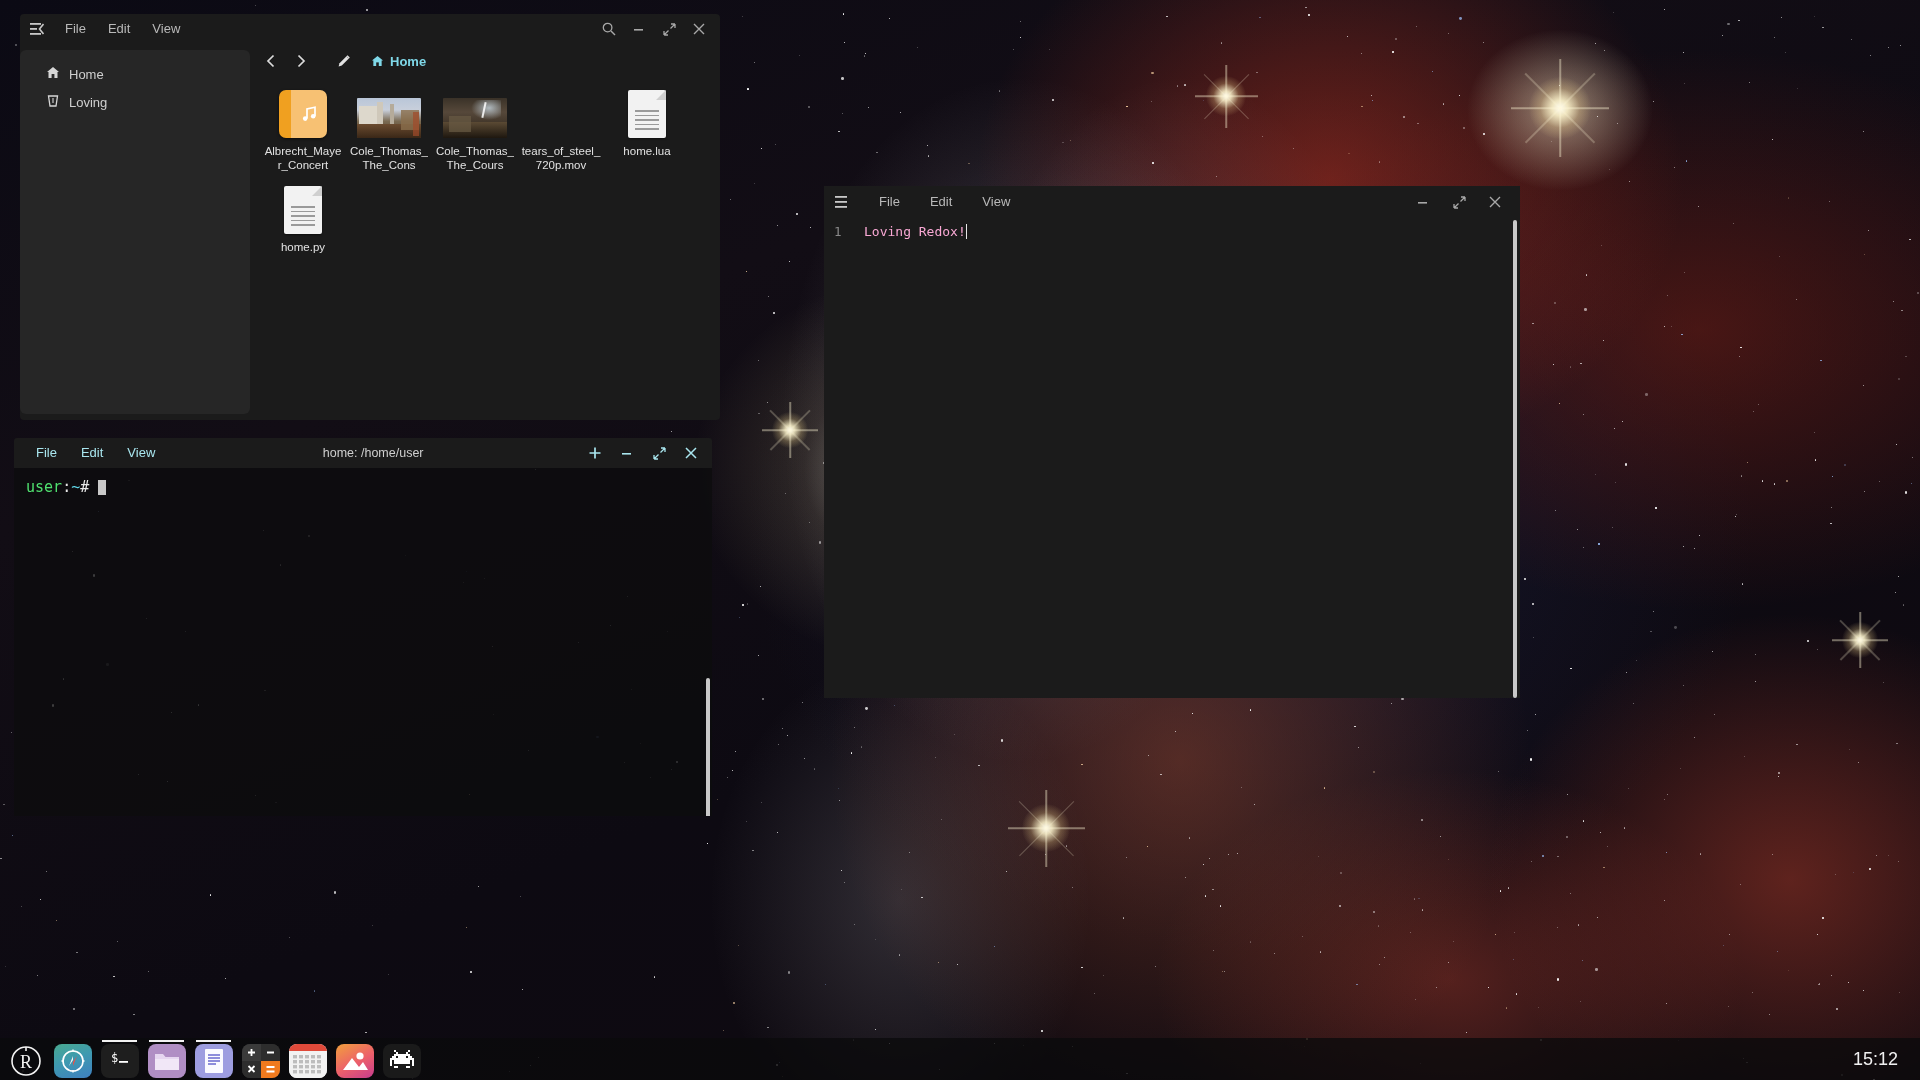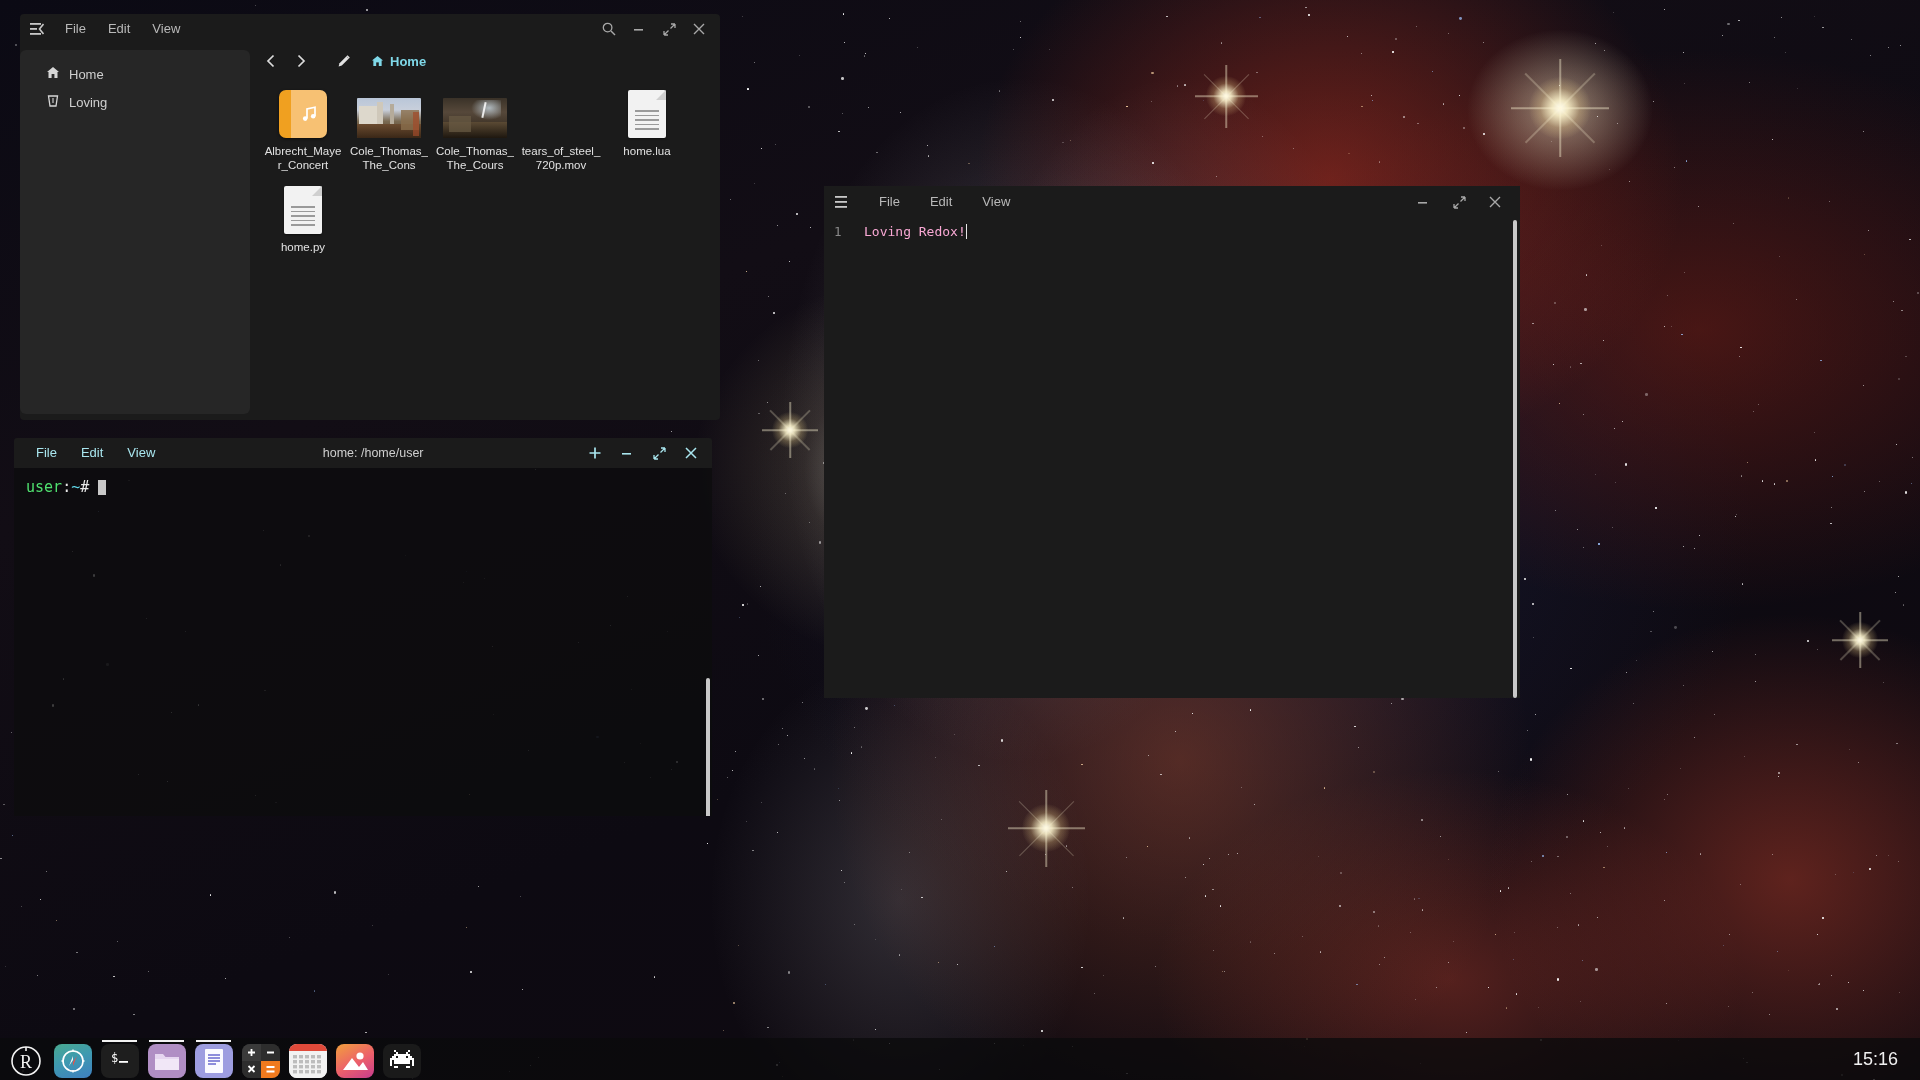--- a/index.html
+++ b/index.html
@@ -1311,15 +1311,15 @@
               <rect x="1" y="7" width="1" height="1"></rect>
                 <rect x="12" y="7" width="1" height="1"></rect>
               <rect x="3" y="8" width="2" height="1"></rect>
                 <rect x="9" y="8" width="2" height="1"></rect>
             </g>
           </svg>
         </div>
       </div>
 
     </div>
-    <div id="clock">15:16</div>
+    <div id="clock">15:12</div>
   </div>
 </div>
 
 </body></html>

